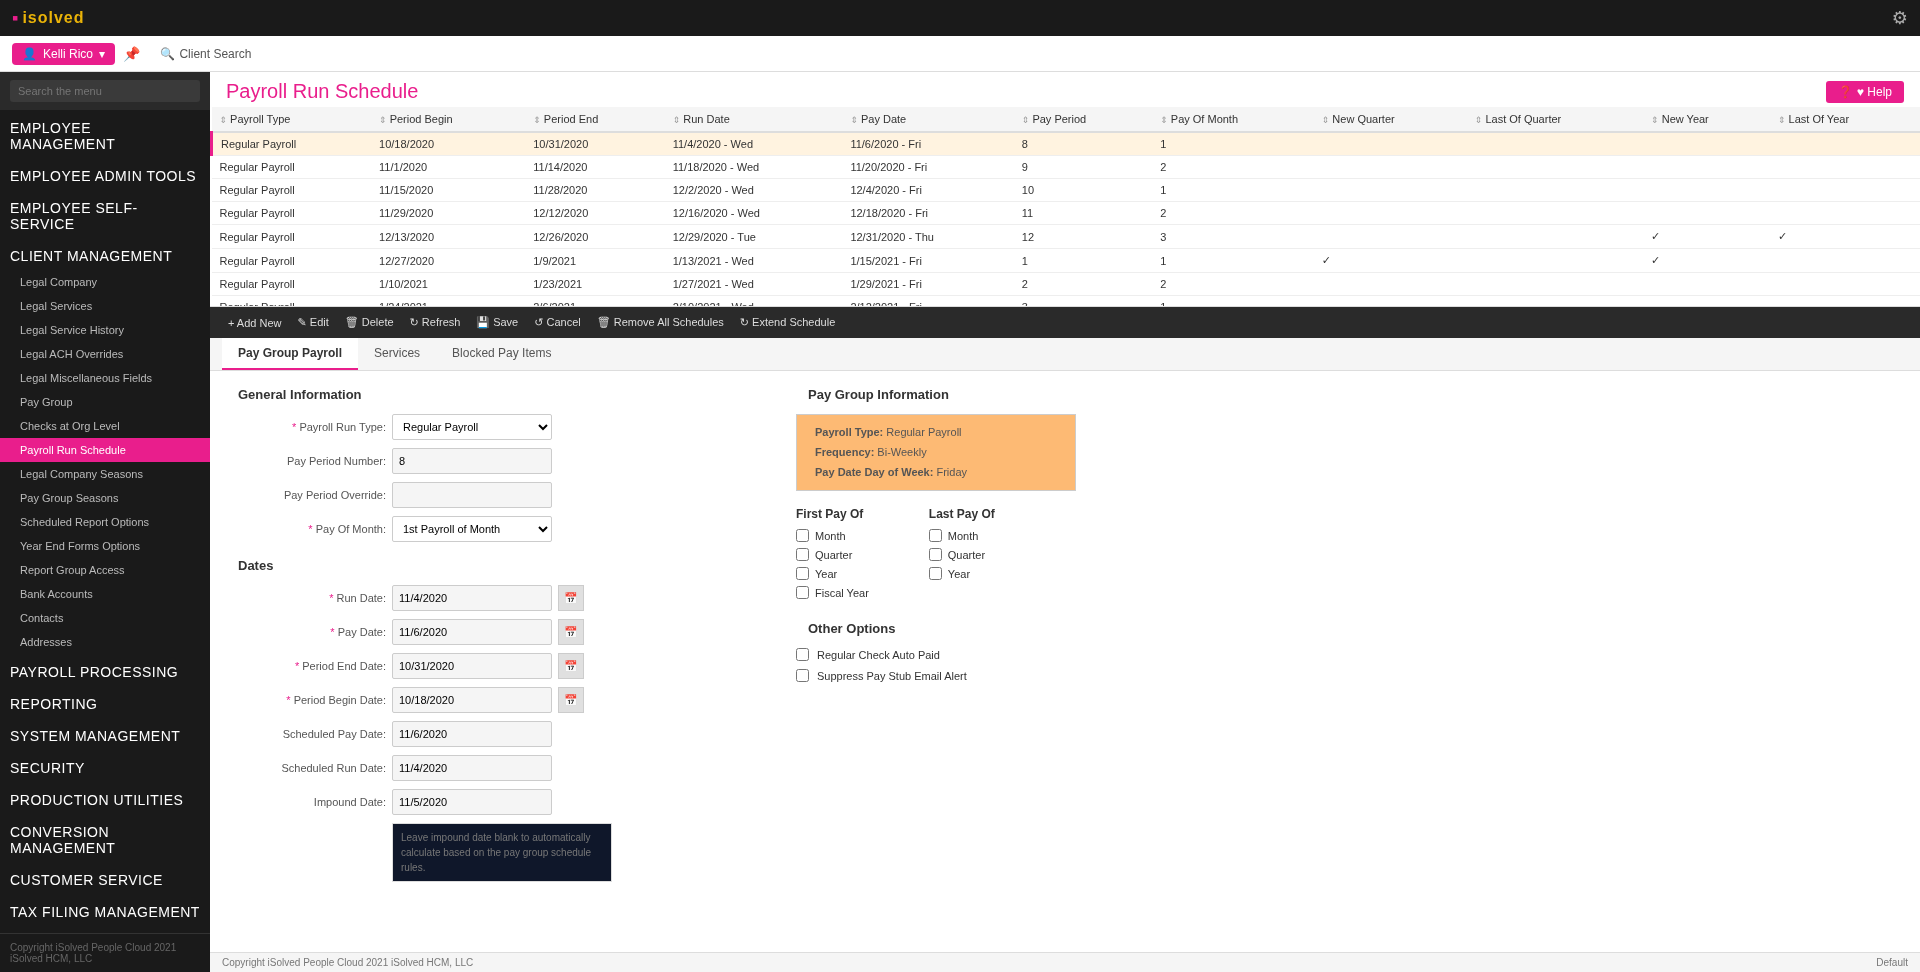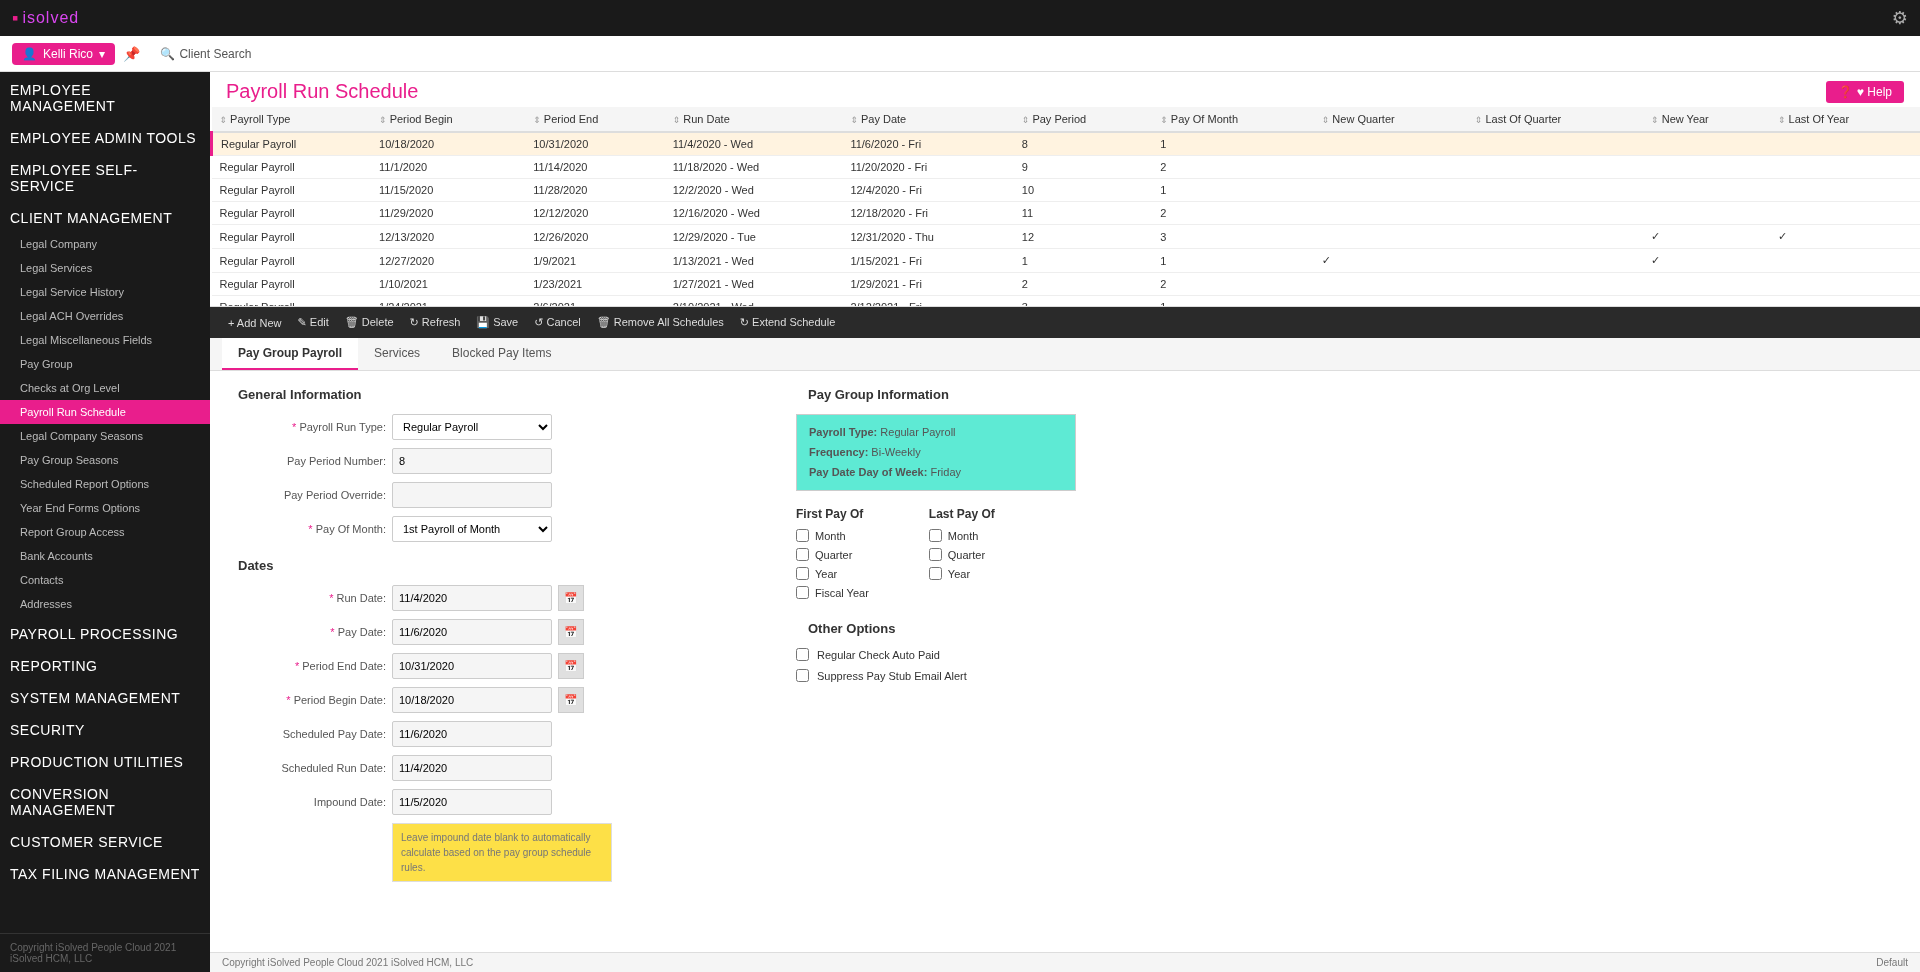--- a/index.html
+++ b/index.html
@@ -263,22 +263,22 @@
       border: 1px solid #ccc;
       padding: 2px 5px;
       cursor: pointer;
       font-size: 11px;
       height: 26px;
     }
 
     
     #pay-group-box {
       border: 1px solid #ccc;
-      padding: 8px 12px;
-      background: #5eead4;
+      padding: 8px 18px;
+      background: #fdba74;
       font-size: 11px;
       color: #555;
       margin-bottom: 16px;
       line-height: 1.8;
       width: 280px;
     }
 
     
     .pay-of-section { display: flex; gap: 60px; margin-bottom: 16px; }
     .pay-of-col { }
@@ -290,21 +290,21 @@
     .other-options { }
     .other-opt-row { display: flex; align-items: center; gap: 8px; margin-bottom: 8px; font-size: 11px; color: #333; }
     .not-processed-row { display: flex; align-items: center; gap: 8px; margin-bottom: 8px; font-size: 11px; }
     .not-processed-label { color: #555; }
     select.not-processed-select { height: 26px; border: 1px solid #ccc; border-radius: 2px; padding: 0 6px; font-size: 11px; width: 160px; }
 
     
     .hint-text {
       font-size: 10px;
       color: #777;
-      background: #fde047;
+      background: #0f172a;
       border: 1px solid #ddd;
       padding: 6px 8px;
       margin-top: 4px;
       margin-left: 166px;
       width: 220px;
       line-height: 1.5;
     }
 
     
     #footer {
@@ -321,21 +321,21 @@
     ::-webkit-scrollbar { width: 8px; height: 8px; }
     ::-webkit-scrollbar-track { background: #f1f1f1; }
     ::-webkit-scrollbar-thumb { background: #ccc; border-radius: 4px; }
   </style>
 </head>
 <body>
 
 <div id="top-bar">
   <div id="logo">
     <span style="color:#e91e8c;font-size:18px;">▪</span>
-    <span style="color:#d946ef;font-size:16px;font-weight:normal;letter-spacing:1px;">isolved</span>
+    <span style="color:#eab308;font-size:16px;font-weight:bold;letter-spacing:1px;">isolved</span>
   </div>
   <div style="flex:1;"></div>
   <div style="color:#aaa;font-size:18px;">⚙</div>
 </div>
 
 <div id="sub-header">
   <div id="user-pill">
     <span>👤</span>
     <span>Kelli Rico</span>
     <span>▾</span>
@@ -343,20 +343,23 @@
   <span id="pin-icon">📌</span>
   <button id="client-search-btn">
     <span>🔍</span>
     <span>Client Search</span>
   </button>
 </div>
 
 <div id="main-layout">
 
   <div id="sidebar">
+    <div id="search-menu">
+      <input type="text" placeholder="Search the menu" style="">
+    </div>
 
     <div id="nav-sections">
         <div class="nav-section-header">EMPLOYEE MANAGEMENT</div>
         <div class="nav-section-header">EMPLOYEE ADMIN TOOLS</div>
         <div class="nav-section-header">EMPLOYEE SELF-SERVICE</div>
         <div class="nav-section-header">CLIENT MANAGEMENT</div>
         <div class="nav-item">Legal Company</div>
         <div class="nav-item">Legal Services</div>
         <div class="nav-item">Legal Service History</div>
         <div class="nav-item">Legal ACH Overrides</div>

